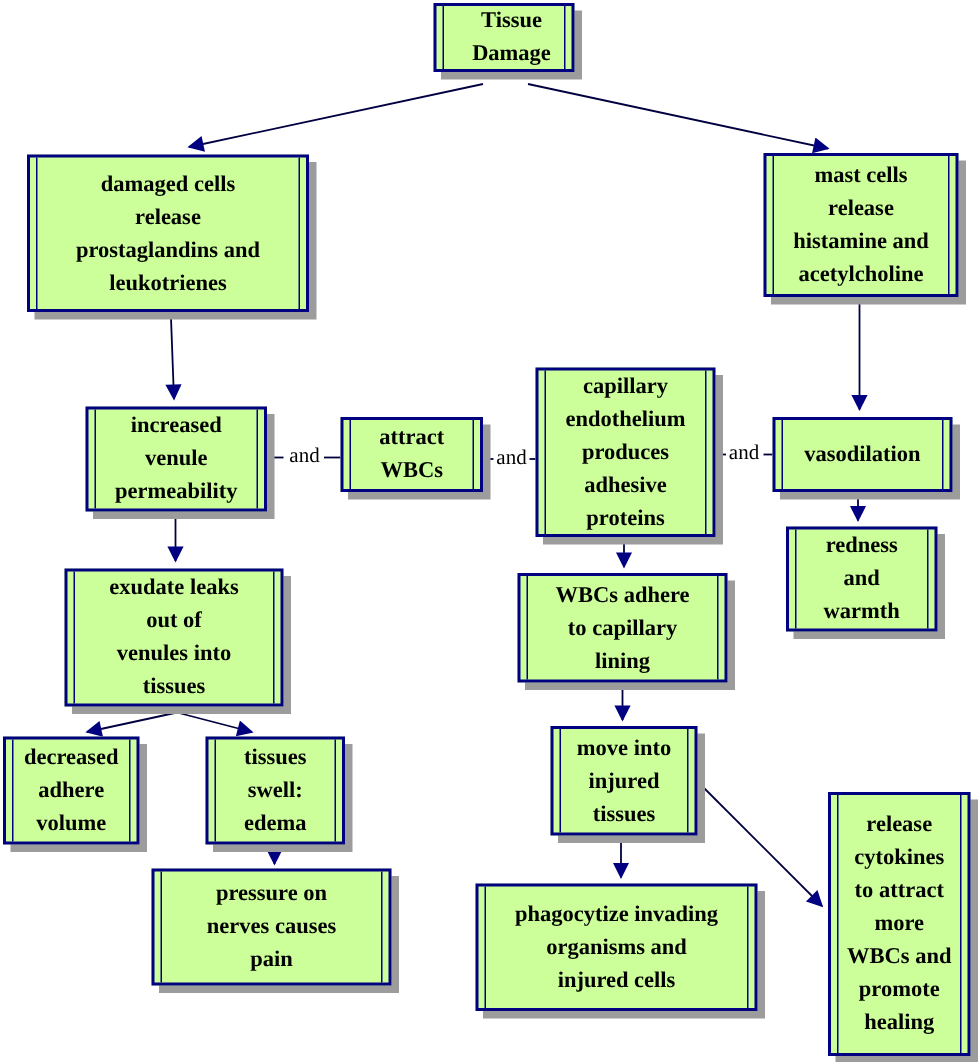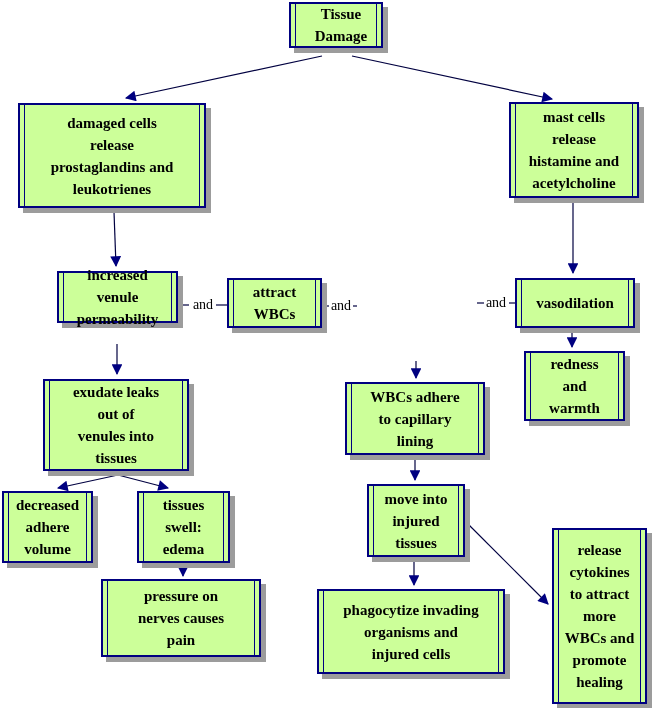--- a/index.html
+++ b/index.html
@@ -99,31 +99,38 @@
 leukotrienes</span>
   </div>
 
   <div class="node" style="left:509px;top:102px;width:130px;height:96px;">
     <span class="txt">mast cells
 release
 histamine and
 acetylcholine</span>
   </div>
 
-  <div class="node" style="left:57px;top:271px;width:121px;height:52px;">
+  <div class="node" style="left:57px;top:271px;width:121px;height:70px;">
     <span class="txt">increased
 venule
 permeability</span>
   </div>
 
   <div class="node" style="left:227px;top:278px;width:95px;height:50px;">
     <span class="txt">attract
 WBCs</span>
   </div>
 
+  <div class="node" style="left:357px;top:245px;width:120px;height:113px;">
+    <span class="txt">capillary
+endothelium
+produces
+adhesive
+proteins</span>
+  </div>
 
   <div class="node" style="left:515px;top:278px;width:120px;height:50px;">
     <span class="txt">vasodilation</span>
   </div>
 
   <div class="node" style="left:524px;top:351px;width:101px;height:70px;">
     <span class="txt">redness
 and
 warmth</span>
   </div>

